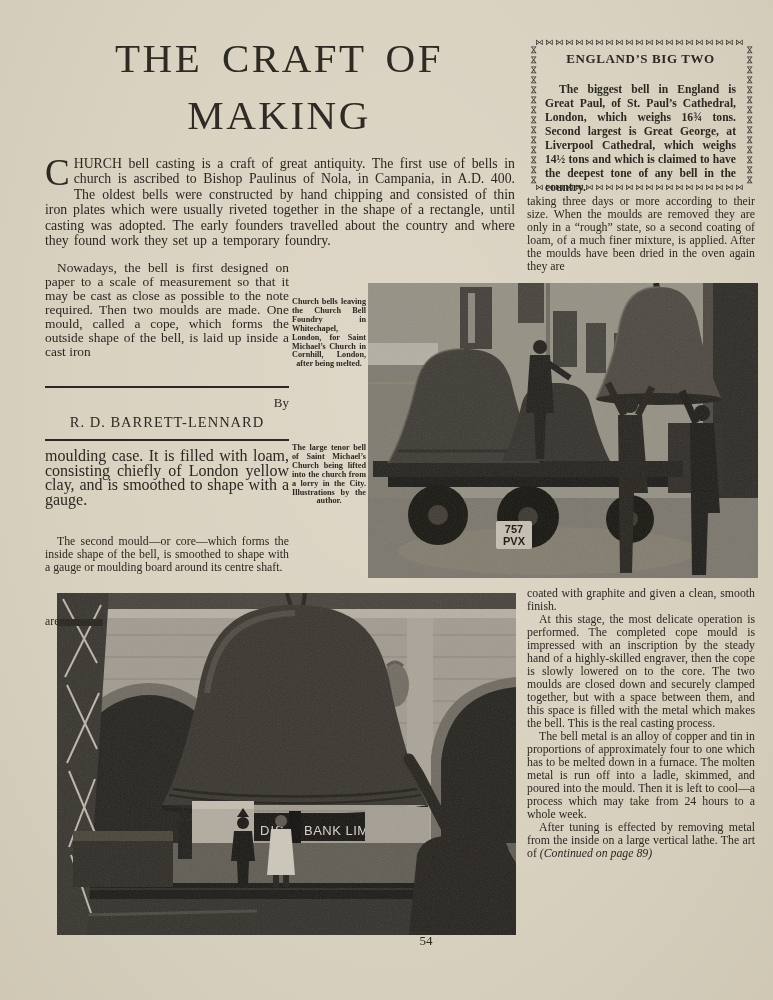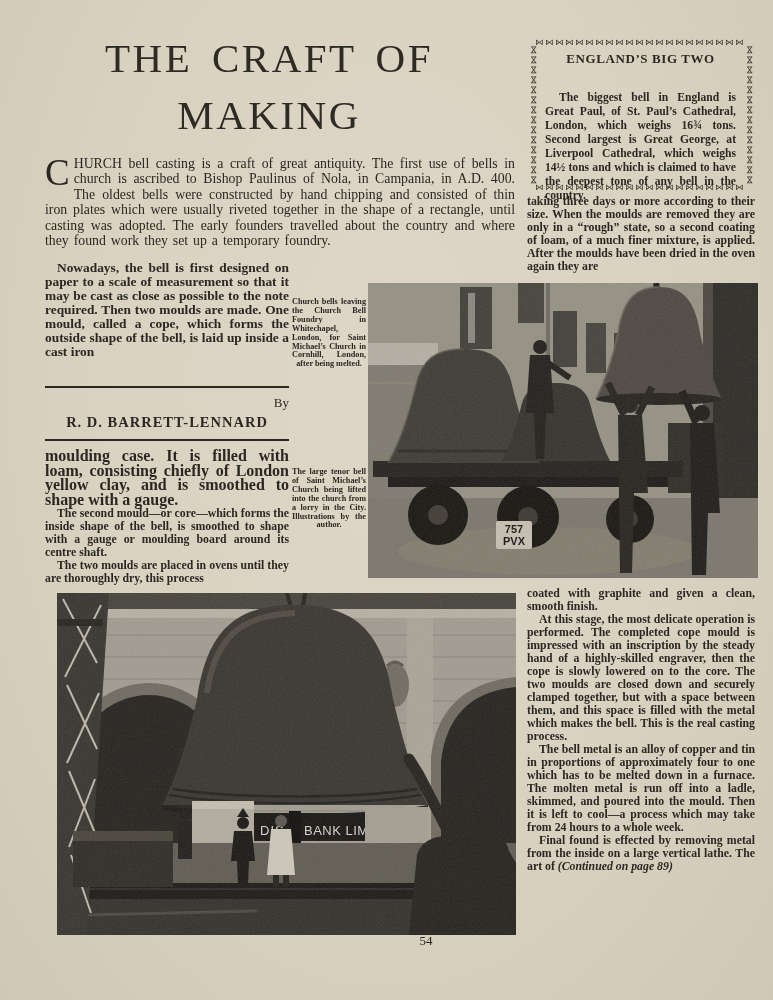--- a/index.html
+++ b/index.html
@@ -3,66 +3,66 @@
 <meta charset="utf-8">
 <style>
   :root{ --paper:#d9d2c1; --ink:#2b2822; }
   html,body{margin:0;padding:0;background:#b8b1a0;}
   .page{
     position:relative;width:773px;height:1000px;margin:0 auto;overflow:hidden;
     background:radial-gradient(ellipse at 50% 38%, #ded7c7 0%, var(--paper) 55%, #d0c8b5 100%);
     font-family:"Liberation Serif", serif;color:var(--ink);
   }
   .abs{position:absolute;}
-  p{margin:0;font-weight:bold;}
+  p{margin:0;}
   .jt{text-align:justify;hyphens:none;}
 
   
-  .headline{left:30px;top:30px;width:478px;text-align:center;
+  .headline{left:40px;top:30px;width:478px;text-align:center;
     font-size:41px;line-height:57px;letter-spacing:2.5px;word-spacing:7px;color:#2e2b24;}
 
   
   .intro{left:45px;top:156px;width:470px;font-size:13.8px;line-height:15.4px;word-spacing:1.5px;}
   .dropcap{float:left;font-size:37px;line-height:29px;padding:2px 4px 0 0;}
 
   
   .bigtwo{left:527px;top:37px;width:227px;height:156px;}
   .chain{font-family:"DejaVu Sans",sans-serif;font-size:8.5px;line-height:11px;letter-spacing:1.5px;
     white-space:nowrap;overflow:hidden;text-align:center;color:#3a362e;}
   .chain-h{position:absolute;left:8px;right:8px;height:11px;}
   .chain-top{top:0;}
   .chain-bot{bottom:0;}
   .chain-v{position:absolute;width:140px;height:11px;top:72.5px;}
   .chain-left{left:-64.5px;transform:rotate(90deg);}
   .chain-right{left:151.5px;transform:rotate(90deg);}
   .bigtwo-inner{position:absolute;left:18px;right:18px;top:14px;}
-  .bigtwo-title{text-align:center;font-weight:bold;font-size:13px;letter-spacing:0.6px;margin-bottom:24px;}
+  .bigtwo-title{text-align:center;font-weight:bold;font-size:13px;letter-spacing:0.6px;margin-bottom:16px;}
   .bigtwo-body{font-weight:bold;font-size:11.6px;line-height:14px;text-indent:14px;}
 
   
   .col-right-top{left:527px;top:195px;width:228px;font-size:11.8px;line-height:12.9px;}
   .col-left-1{left:45px;top:261px;width:244px;font-size:13.4px;line-height:14px;}
   .col-left-2{left:45px;top:449px;width:244px;}
   .sz-lg{font-size:16px;line-height:14.6px;}
-  .sz-sm{font-size:11.8px;line-height:12.9px;}
+  .sz-sm{font-size:11.8px;line-height:12.9px;margin-top:28px;}
   .col-right-bot{left:527px;top:587px;width:228px;font-size:11.8px;line-height:13px;}
   .ind{text-indent:12px;}
   .cont-note{font-style:italic;}
 
   
   .byline{left:45px;top:386px;width:244px;border-top:2px solid var(--ink);border-bottom:2px solid var(--ink);
     padding:7px 0 8px;text-align:center;}
   .byline .by{font-size:13px;text-align:right;}
-  .byline .author{font-size:14.5px;letter-spacing:1px;margin-top:3px;font-weight:bold;}
+  .byline .author{font-size:14.5px;letter-spacing:1px;margin-top:3px;}
 
   
   .caption{left:292px;width:74px;font-weight:bold;font-size:8.2px;line-height:8.9px;
     text-align:justify;text-align-last:center;}
   .caption-1{top:298px;}
-  .caption-2{top:468px;}
+  .caption-2{top:444px;}
 
   
   .photo{display:block;}
   .photo-1{left:368px;top:283px;}
   .photo-2{left:57px;top:593px;}
 
   .pageno{left:390px;top:933px;width:72px;text-align:center;font-size:13px;}
 </style>
 </head>
 <body>
@@ -289,18 +289,18 @@
       <path d="M400,228 L430,222 L428,214 L402,219 Z"></path>
       <path d="M398,252 L362,182 L352,166" stroke="#25221d" stroke-width="11" fill="none" stroke-linecap="round"></path>
     </g>
     <rect width="459" height="342" filter="url(#grain)" opacity="0.45"></rect>
   </svg>
 
   <div class="abs col-right-bot jt">
     <p>coated with graphite and given a clean, smooth finish.</p>
     <p class="ind">At this stage, the most delicate operation is performed. The completed cope mould is impressed with an inscription by the steady hand of a highly-skilled engraver, then the cope is slowly lowered on to the core. The two moulds are closed down and securely clamped together, but with a space between them, and this space is filled with the metal which makes the bell. This is the real casting process.</p>
     <p class="ind">The bell metal is an alloy of copper and tin in proportions of approximately four to one which has to be melted down in a furnace. The molten metal is run off into a ladle, skimmed, and poured into the mould. Then it is left to cool—a process which may take from 24 hours to a whole week.</p>
-    <p class="ind"><span>Final found is effected by removing metal from the inside on a large vertical lathe. The art of </span><span class="cont-note">(Continued on page 89)</span></p>
+    <p class="ind"><span>After tuning is effected by removing metal from the inside on a large vertical lathe. The art of </span><span class="cont-note">(Continued on page 89)</span></p>
   </div>
 
   <div class="abs pageno">54</div>
 
 </div>
 
 </body></html>

